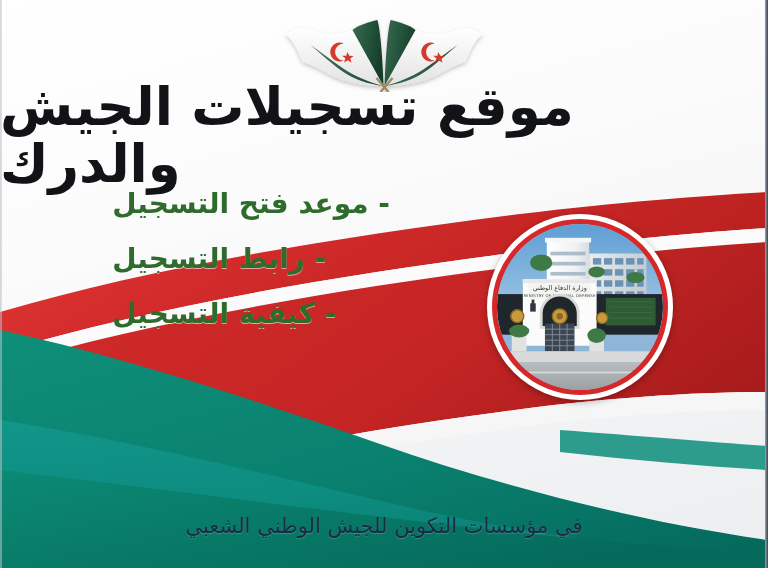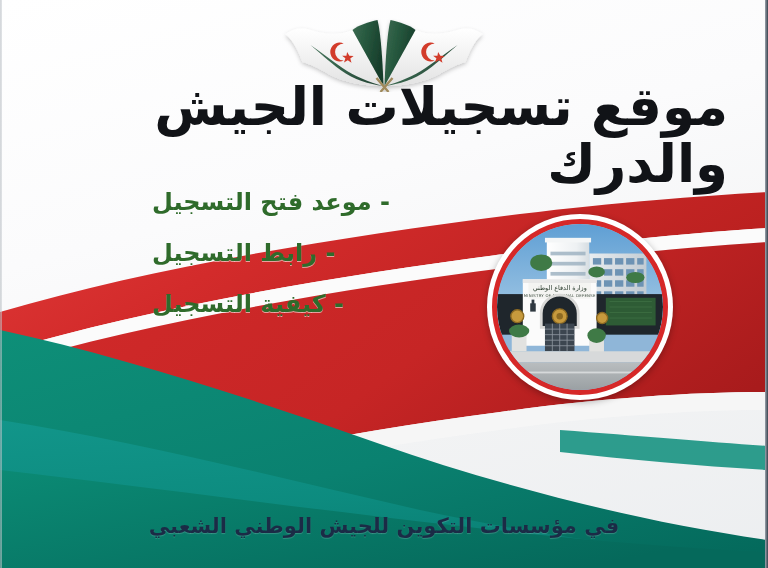--- a/index.html
+++ b/index.html
@@ -20,36 +20,36 @@
 
   
   .waves{position:absolute;left:0;top:0;width:768px;height:568px;z-index:5;}
 
   
   .flags{position:absolute;left:50%;top:12px;transform:translateX(-50%);width:215px;height:80px;z-index:20;}
 
   
   .headline{
     position:absolute;top:78px;left:0;width:728px;
-    text-align:right;z-index:22;
+    text-align:left;z-index:22;
     font-family:"DejaVu Sans","Liberation Sans",sans-serif;
     font-size:53px;line-height:1.08;font-weight:700;color:#111317;
     letter-spacing:0px;
     text-shadow:0 1px 0 rgba(255,255,255,.6);
     direction:rtl;
   }
 
   
   .bullets{
     position:absolute;top:190px;right:378px;z-index:22;
     direction:rtl;text-align:left;
   }
   .bullet{
     font-family:"DejaVu Sans","Liberation Sans",sans-serif;
-    font-size:24px;font-weight:700;color:#2f6b2b;
+    font-size:28px;font-weight:700;color:#2f6b2b;
     line-height:1;margin-bottom:27px;white-space:nowrap;
     text-shadow:0 1px 0 rgba(255,255,255,.55);
   }
 
   
   .photo-wrap{
     position:absolute;left:487px;top:214px;width:186px;height:186px;z-index:24;
     border-radius:50%;
     background:#ffffff;
     padding:5px;
@@ -64,21 +64,21 @@
     position:relative;
     background:#8fb6d8;
   }
   .photo-inner{position:absolute;inset:0;border-radius:50%;overflow:hidden;text-align:right;}
 
   
   .caption{
     position:absolute;left:0;bottom:30px;width:768px;text-align:center;z-index:26;
     direction:rtl;
     font-family:"DejaVu Sans","Liberation Sans",sans-serif;
-    font-size:21px;font-weight:700;color:#1b2b46;
+    font-size:21px;font-weight:400;color:#1b2b46;
     letter-spacing:.2px;
     text-shadow:0 1px 1px rgba(255,255,255,.18);
   }
 </style>
 </head>
 <body>
 
 <div id="poster">
 
   <svg class="waves" viewBox="0 0 768 568" preserveAspectRatio="none" xmlns="http://www.w3.org/2000/svg">

